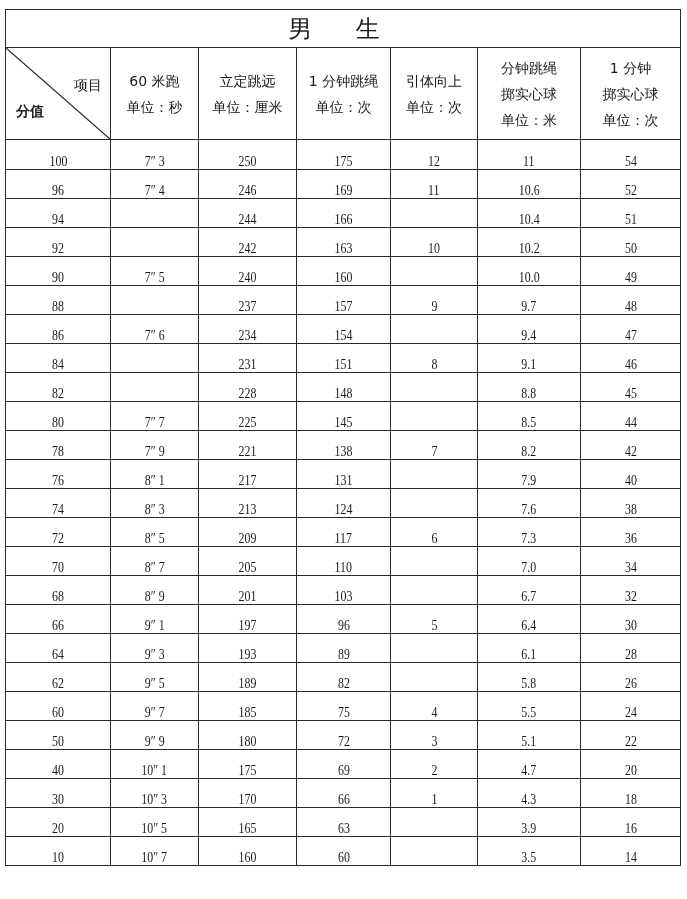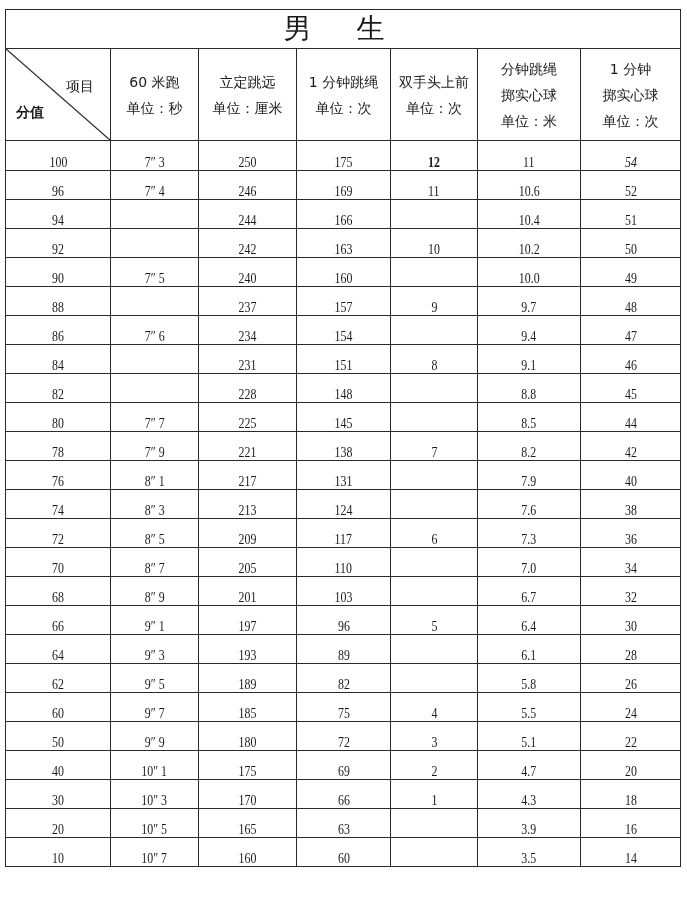--- a/index.html
+++ b/index.html
@@ -5,26 +5,26 @@
   html, body { margin: 0; padding: 0; background: #ffffff; }
   body { width: 687px; height: 899px; position: relative; overflow: hidden;
          font-family: "DejaVu Serif", "Liberation Serif", serif; color: #1a1a1a; }
   table.score {
     position: absolute; left: 5px; top: 9px;
     width: 675px; border-collapse: collapse; table-layout: fixed;
   }
   table.score td, table.score th {
     border: 1.5px solid #2a2a2a; padding: 0; text-align: center; font-weight: normal;
   }
-  .title-row td { height: 37px; font-size: 28px; letter-spacing: 18px; padding-left: 18px; margin-top: 40px; }
+  .title-row td { height: 37px; font-size: 24px; letter-spacing: 18px; padding-left: 18px; margin-top: 40px; }
   .head-row th { height: 91px; font-size: 14px; line-height: 26px; vertical-align: middle;
                  font-family: "DejaVu Sans", "Liberation Sans", sans-serif; }
   .diag { position: relative; overflow: hidden; }
   .diag svg { position: absolute; left: 0; top: 0; width: 100%; height: 100%; }
-  .diag .item { position: absolute; right: 16px; top: 24px; }
+  .diag .item { position: absolute; right: 8px; top: 24px; }
   .diag .score-lbl { position: absolute; left: 10px; top: 50px; font-weight: bold; }
   .data-row td { height: 28px; font-size: 14px; vertical-align: bottom; line-height: 14px;
                  padding-bottom: 0; font-family: "Liberation Serif", "DejaVu Serif", serif; }
   .data-row td span { display: inline-block; transform: scaleX(0.85); }
 </style>
 </head>
 <body>
 
 <table class="score">
   <colgroup>
@@ -54,44 +54,44 @@
     </th>
     <th>
       <div>立定跳远</div>
       <div>单位：厘米</div>
     </th>
     <th>
       <div>1 分钟跳绳</div>
       <div>单位：次</div>
     </th>
     <th>
-      <div>双手头上前</div>
+      <div>引体向上</div>
       <div>单位：次</div>
     </th>
     <th>
       <div>分钟跳绳</div>
       <div>掷实心球</div>
       <div>单位：米</div>
     </th>
     <th>
       <div>1 分钟</div>
       <div>掷实心球</div>
       <div>单位：次</div>
     </th>
   </tr>
   </tbody>
     <tbody id="body-rows">
       <tr class="data-row">
         <td style="height: 29px;"><span>100</span></td>
         <td style="height: 29px;"><span>7″ 3</span></td>
         <td style="height: 29px;"><span>250</span></td>
         <td style="height: 29px;"><span>175</span></td>
-        <td style="height: 29px; font-weight: bold;"><span>12</span></td>
+        <td style="height: 29px;"><span>12</span></td>
         <td style="height: 29px;"><span>11</span></td>
-        <td style="height: 29px; font-style: italic;"><span>54</span></td>
+        <td style="height: 29px;"><span>54</span></td>
       </tr>
       <tr class="data-row">
         <td><span>96</span></td>
         <td><span>7″ 4</span></td>
         <td><span>246</span></td>
         <td><span>169</span></td>
         <td><span>11</span></td>
         <td><span>10.6</span></td>
         <td><span>52</span></td>
       </tr>

